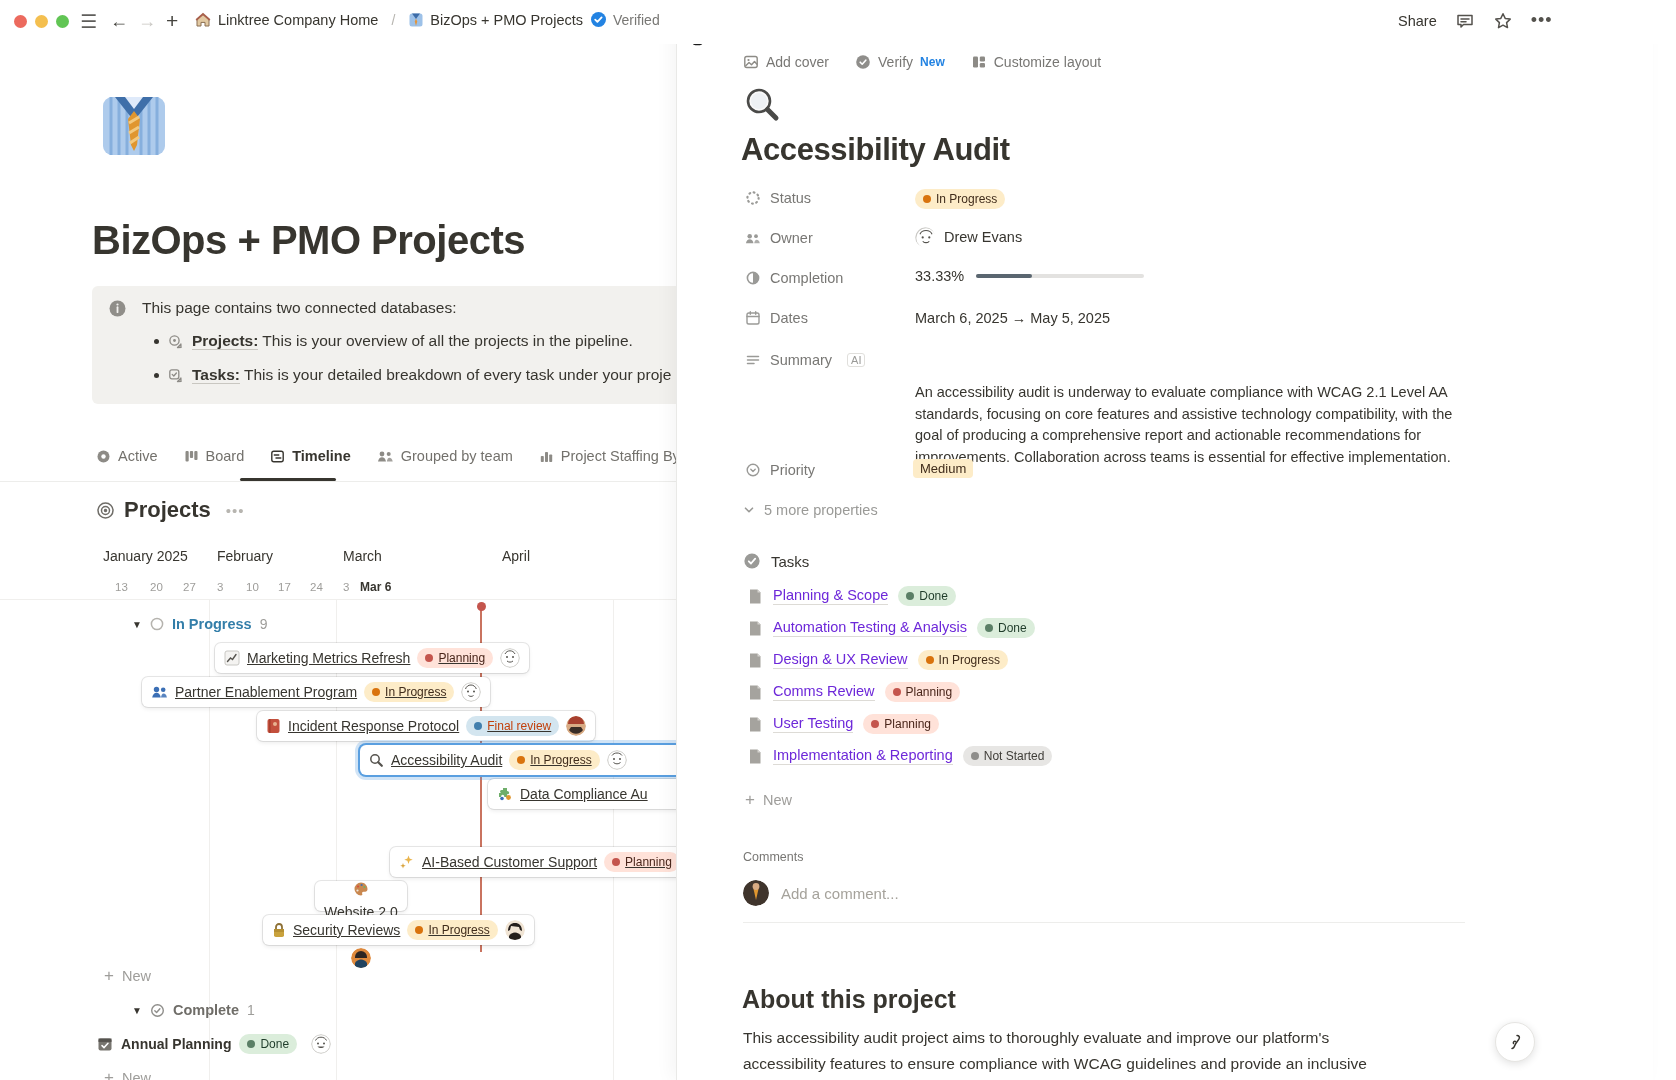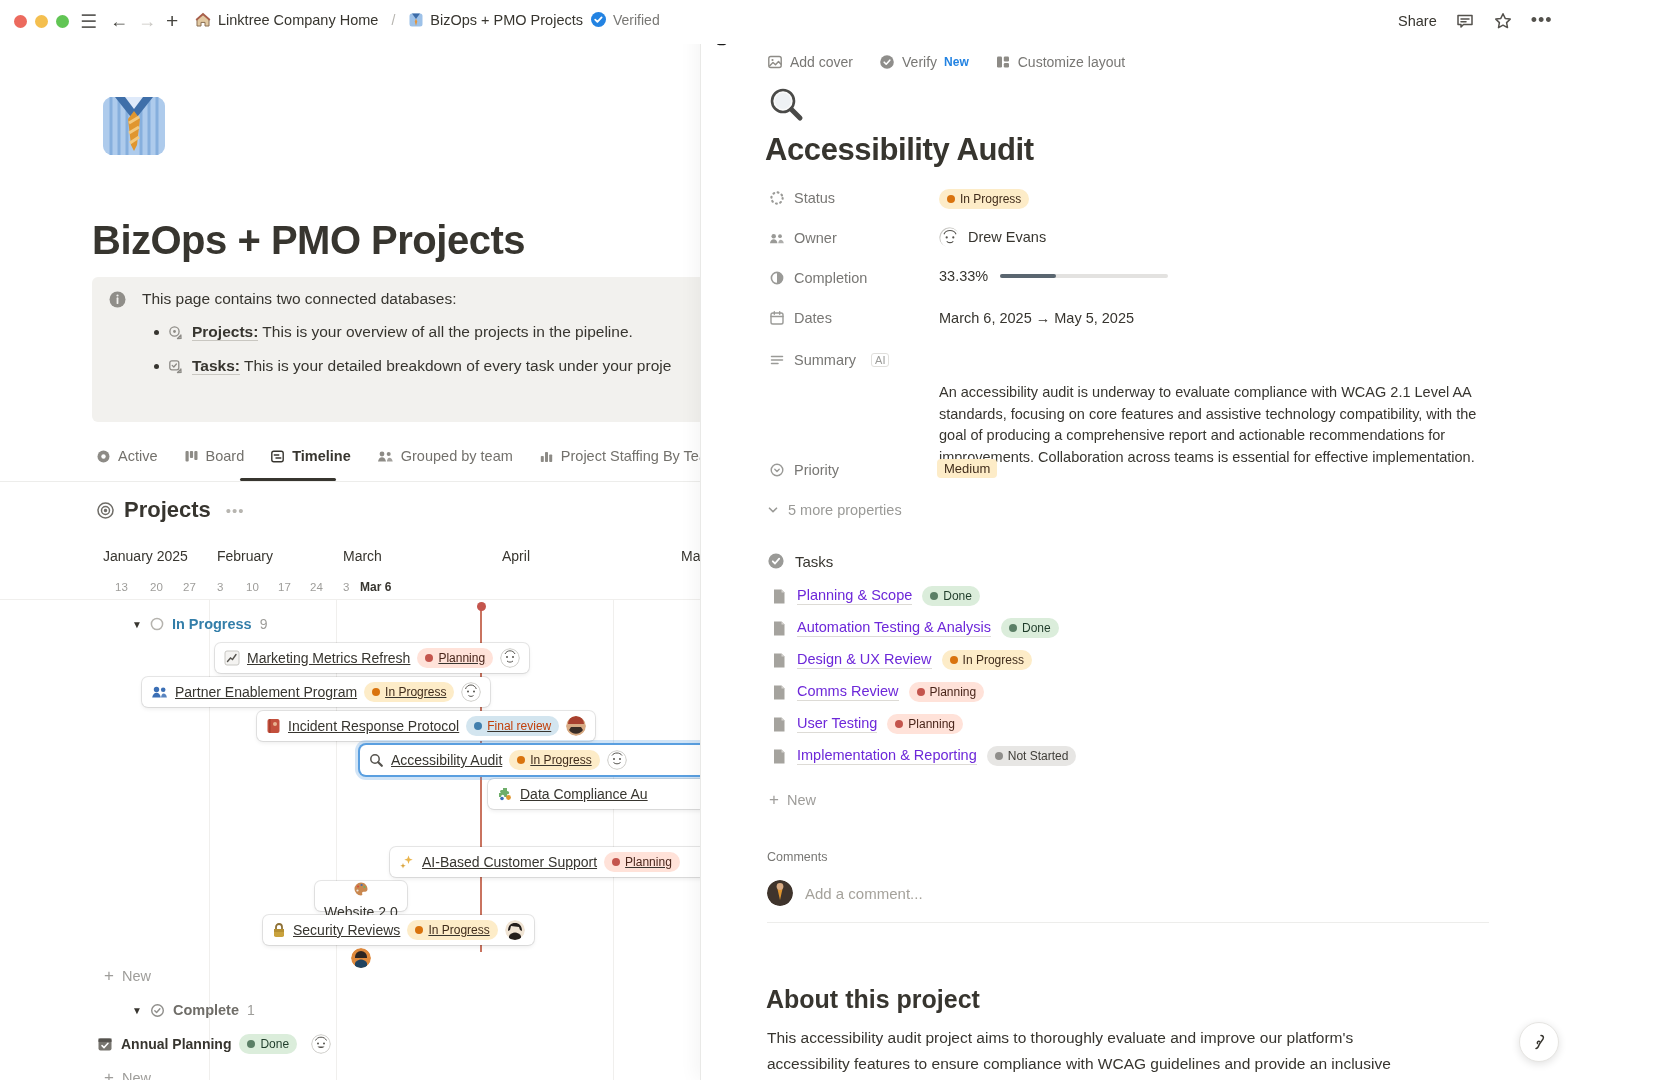--- a/index.html
+++ b/index.html
@@ -44,21 +44,21 @@
   .c-yellow{background:#fdecc8;color:#402c1b;} .c-yellow .dot{background:#d9730d;}
   .c-green{background:#dbeddb;color:#1f3c2a;} .c-green .dot{background:#5b7f66;}
   .c-blue{background:#d3e5ef;color:#c2410c;} .c-blue .dot{background:#427fad;}
   .c-gray{background:#e7e6e4;color:#3f3d38;} .c-gray .dot{background:#8f8e8b;}
   .c-salmon{background:#ffe2d9;color:#49251a;} .c-salmon .dot{background:#c4554d;}
   .avatar{width:20px;height:20px;border-radius:50%;flex:none;overflow:hidden;}
   .group-label{font-size:14.5px;font-weight:600;}
   .count{font-size:14px;color:#9e9d9a;}
   .newbtn{display:flex;align-items:center;gap:8px;color:#9e9d9a;font-size:14.5px;}
   
-  .panel{position:absolute;left:700px;top:0;width:976px;height:1080px;background:#fff;z-index:30;
+  .panel{position:absolute;left:676px;top:0;width:976px;height:1080px;background:#fff;z-index:30;
     border-left:1px solid #e9e9e7;box-shadow:-6px 0 16px rgba(0,0,0,.04);}
   .ptool-btn{width:28px;height:28px;border-radius:5px;display:flex;align-items:center;justify-content:center;color:#5f5e5b;}
   .ptool-btn.hover{background:#e9e8e6;}
   .vdiv{width:1px;height:18px;background:#e3e2df;}
   .paction{display:flex;align-items:center;gap:7px;color:#787774;font-size:14px;white-space:nowrap;}
   .new-badge{color:#2383e2;font-size:12px;font-weight:600;}
   .panel-title{font-size:31px;font-weight:700;letter-spacing:-0.4px;color:#37352f;}
   .prop-label{display:flex;align-items:center;gap:9px;color:#787774;font-size:14.5px;}
   .prop-label .picon{color:#9a9a97;flex:none;}
   .prop-value{font-size:14.5px;color:#37352f;}
@@ -148,21 +148,21 @@
       <path d="M30 12l9 12 9-12z" fill="#dfeafa"></path>
       <path d="M39 26l-6 8 3 26 3 6 3-6 3-26z" fill="#e0962f"></path>
       <g stroke="#f3c97e" stroke-width="3">
           <path d="M34 38l10-6M34 48l10-6M35 58l9-6"></path>
         </g>
     </svg>
   </div>
 
   <div class="abs page-title" style="left:92px;top:218px;">BizOps + PMO Projects</div>
 
-  <div class="abs callout" style="left:92px;top:277px;width:646px;height:145px;">
+  <div class="abs callout" style="left:92px;top:286px;width:646px;height:118px;">
     <div class="abs" style="left:16px;top:13px;">
       <svg width="19" height="19" viewBox="0 0 19 19">
           <circle cx="9.5" cy="9.5" r="8" fill="#908e89"></circle>
           <path d="M9.5 8.2v5" stroke="#f2f1ee" stroke-width="1.8" stroke-linecap="round"></path>
           <circle cx="9.5" cy="5.5" r="1.1" fill="#f2f1ee"></circle>
         </svg>
     </div>
     <div class="abs callout-text" style="left:50px;top:13px;">This page contains two connected databases:</div>
     <div class="abs row" style="left:62px;top:80px;gap:9px;width:900px;">
       <span class="bullet-dot"></span>

